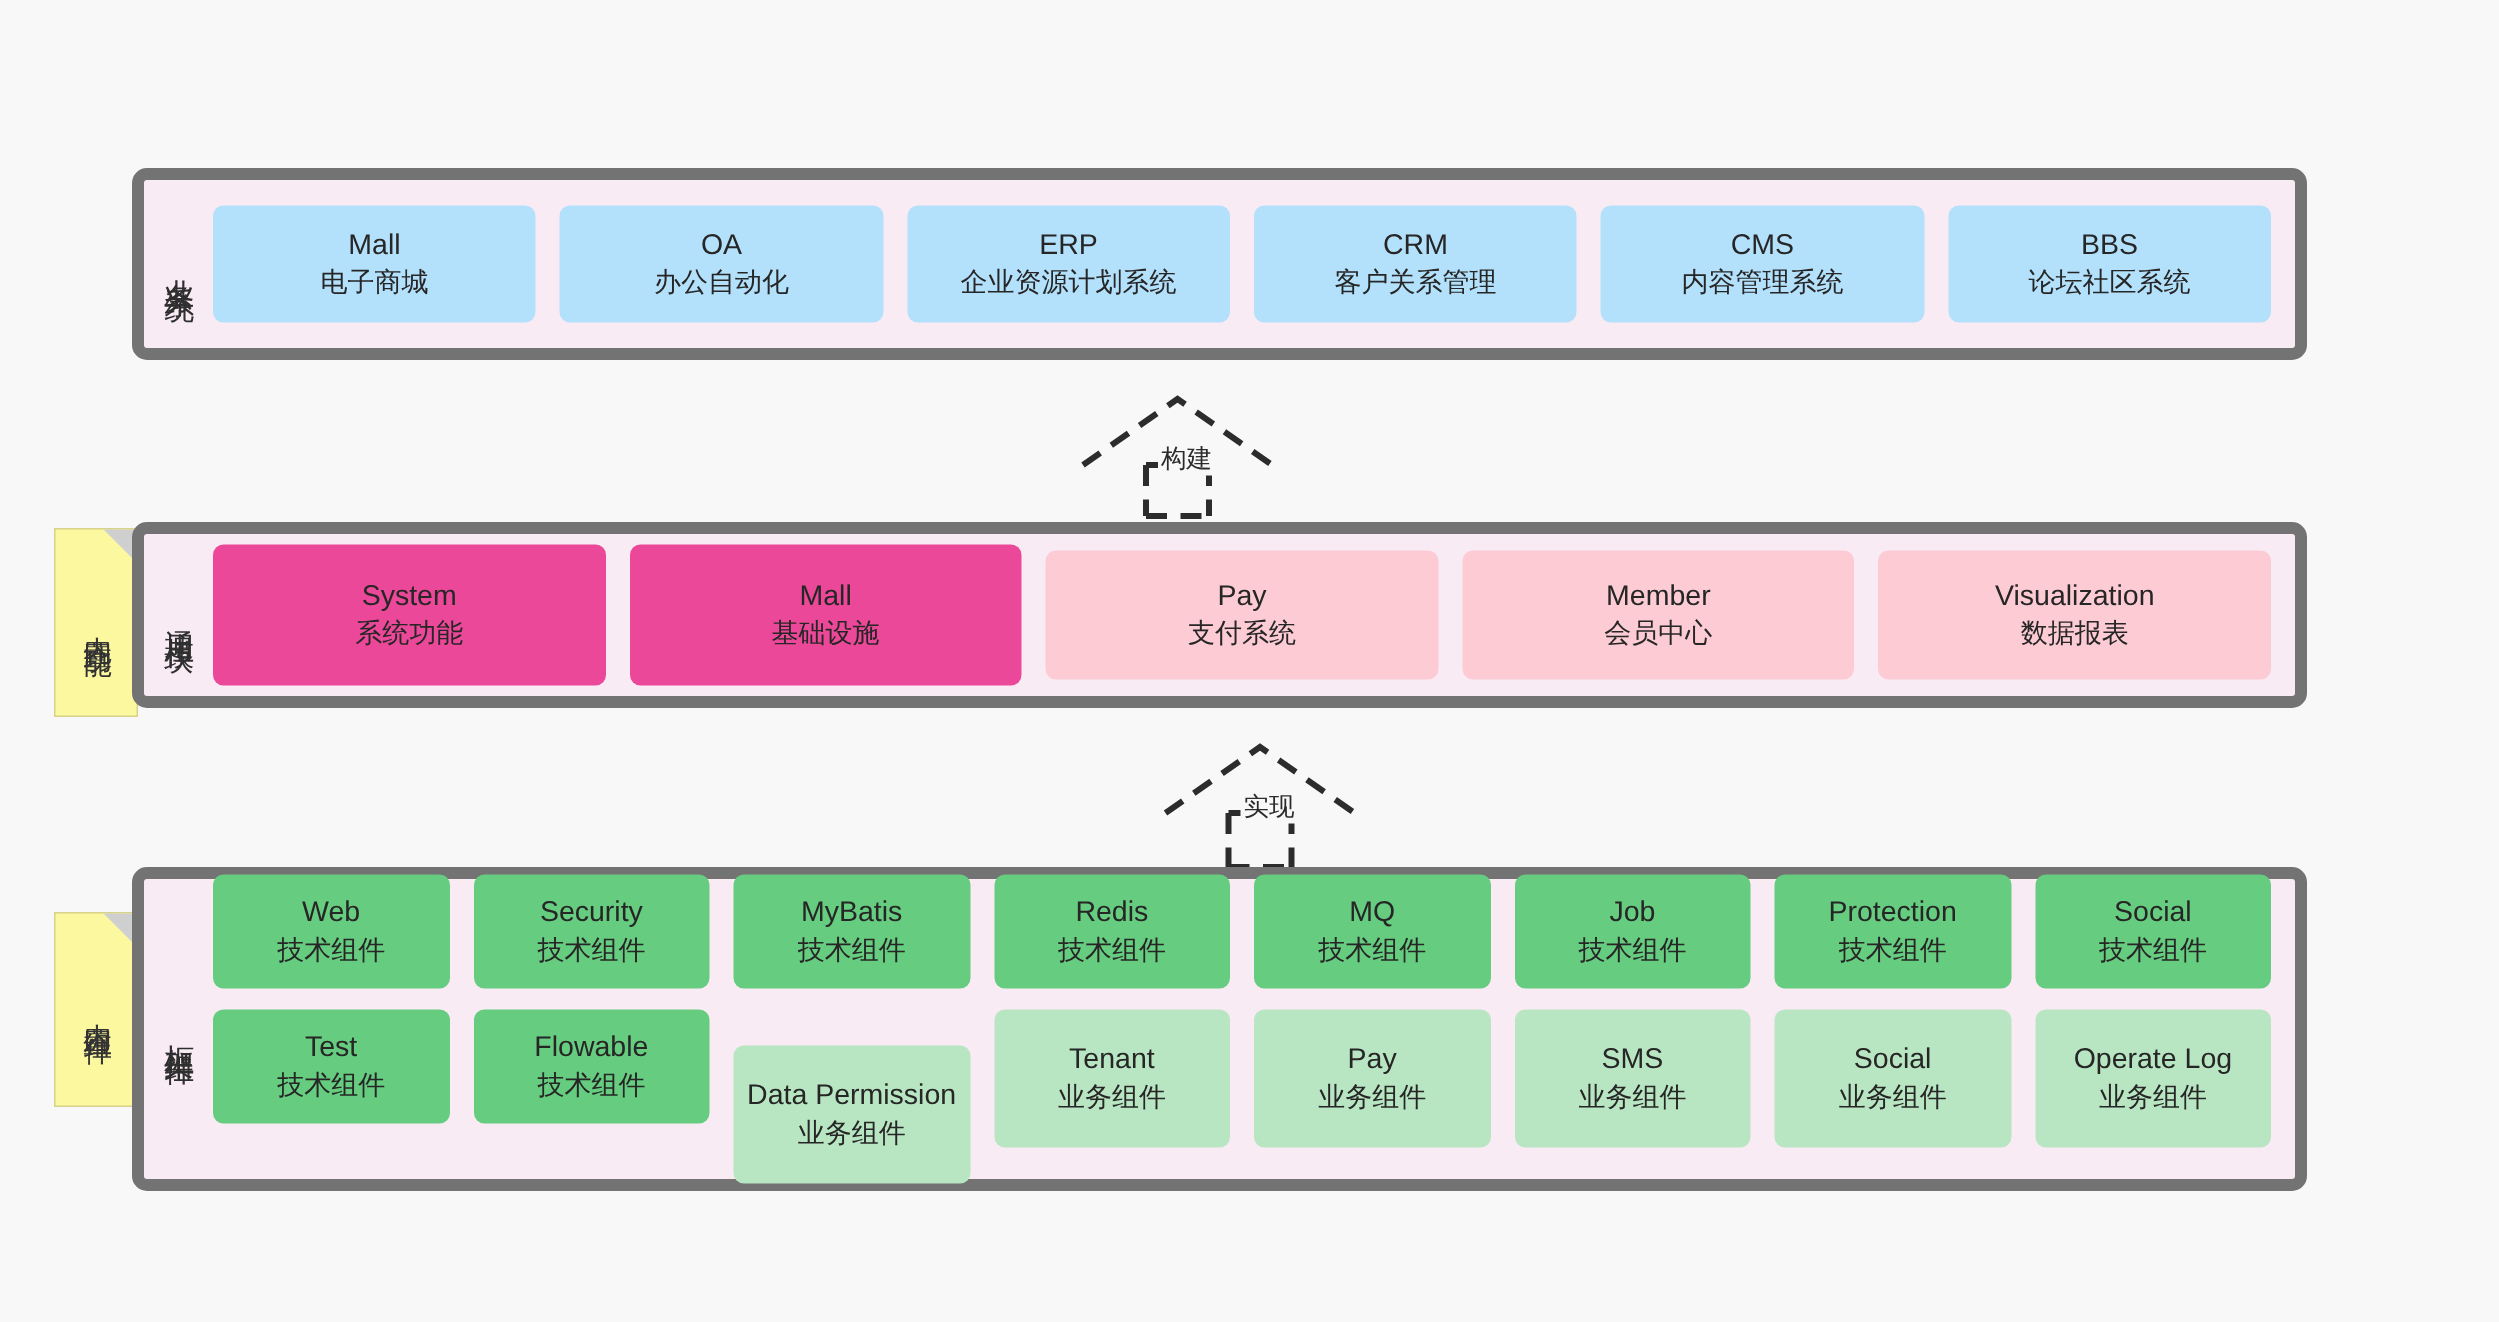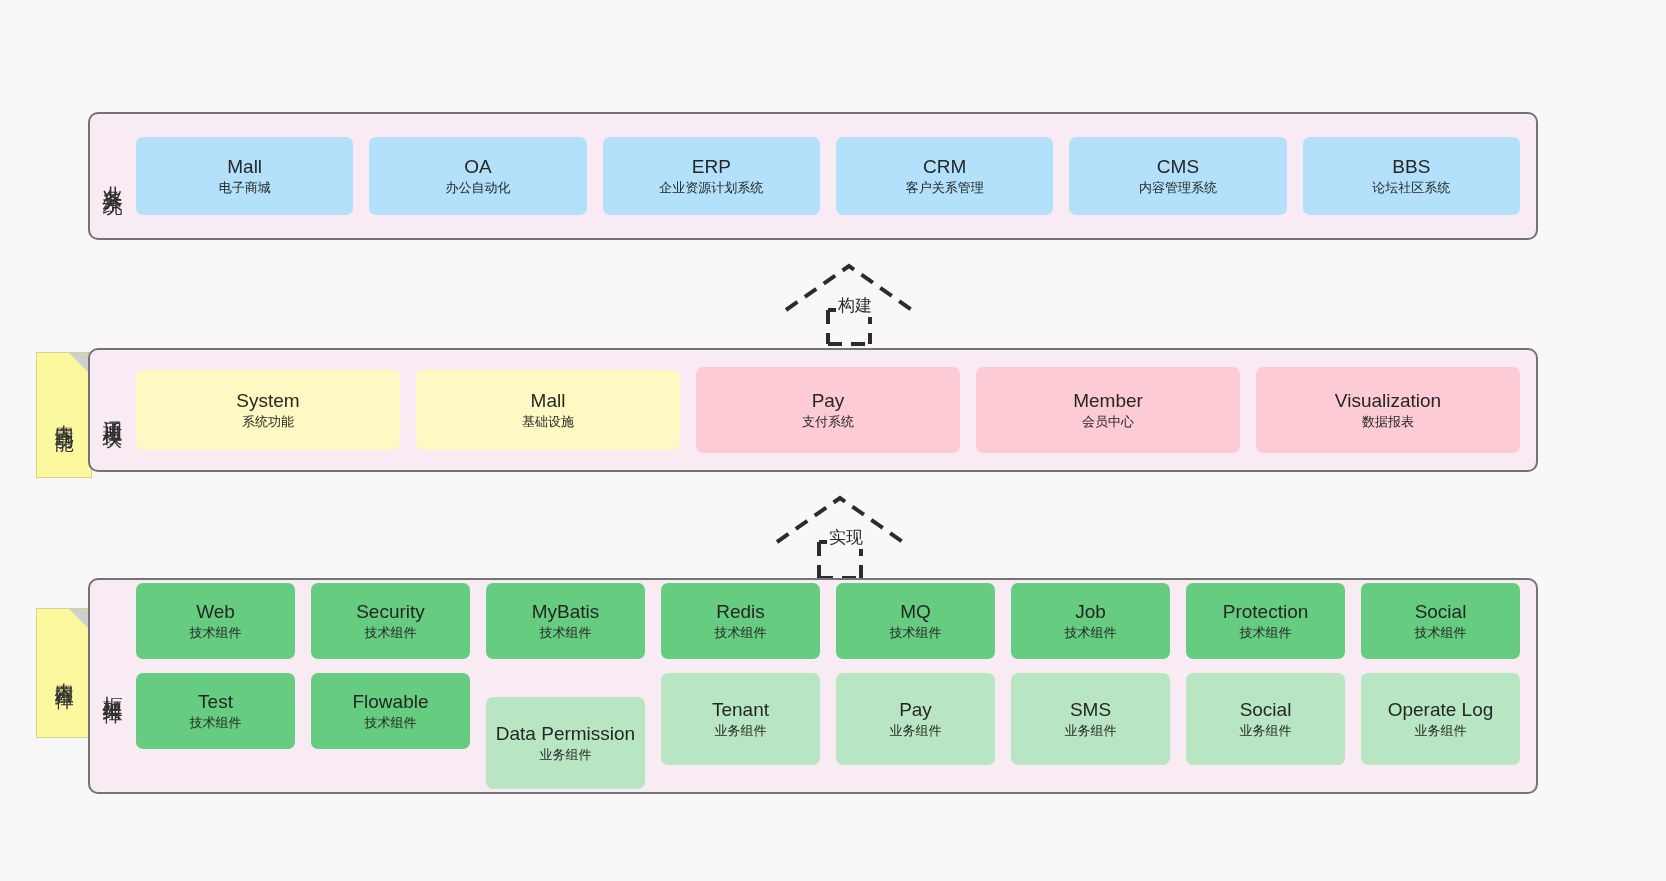--- a/index.html
+++ b/index.html
@@ -39,21 +39,21 @@
     font-size: 19px;
     color: #333;
     letter-spacing: 3px;
     line-height: 1.18;
   }
 
   
   .layer {
     position: absolute;
     background: #f9ebf4;
-    border: 2px solid #737373;
+    border: 8px solid #737373;
     border-radius: 10px;
     display: flex;
     align-items: stretch;
     z-index: 2;
   }
   .layer-title {
     width: 46px;
     flex: 0 0 46px;
     display: flex;
     align-items: center;
@@ -96,24 +96,24 @@
     display: flex;
     flex-direction: column;
     align-items: center;
     justify-content: center;
     text-align: center;
     color: #262626;
     line-height: 1.3;
     padding: 6px 4px;
   }
   .card .t1 { font-size: 19px; }
-  .card .t2 { font-size: 13px; }
+  .card .t2 { font-size: 18px; }
 
   .card-biz   { background: #b3e0fb; height: 78px; }
-  .card-core  { background: #fef9c3; height: 80px; }
+  .card-core  { background: #ec4899; height: 94px; }
   .card-soft  { background: #fccbd4; height: 86px; }
   .card-tech  { background: #66cc7f; height: 76px; }
   .card-busc  { background: #b9e6c2; height: 76px; }
   .card-busc.tall { height: 92px; margin-top: 24px; }
 
   .row-bottom { align-items: flex-start; }
   .row-bottom .card { height: 92px; }
 
   
   .arrow { position: absolute; z-index: 1; }
@@ -159,21 +159,21 @@
           <div class="t2">内容管理系统</div>
         </div>
         <div class="card card-biz">
           <div class="t1">BBS</div>
           <div class="t2">论坛社区系统</div>
         </div>
       </div>
     </div>
   </div>
 
-  <div class="arrow" style="left:776px; top:258px;">
+  <div class="arrow" style="left:712px; top:258px;">
     <svg width="160" height="90" viewBox="0 0 160 90">
       <path d="M 10 52 L 73 8 L 136 52" fill="none" stroke="#2c2c2c" stroke-width="4" stroke-dasharray="14,9" stroke-linecap="butt"></path>
       <path d="M 52 52 L 94 52" fill="none" stroke="#2c2c2c" stroke-width="4" stroke-dasharray="14,9"></path>
       <path d="M 52 52 L 52 86" fill="none" stroke="#2c2c2c" stroke-width="4" stroke-dasharray="14,9"></path>
       <path d="M 94 52 L 94 86" fill="none" stroke="#2c2c2c" stroke-width="4" stroke-dasharray="14,9"></path>
       <path d="M 52 86 L 94 86" fill="none" stroke="#2c2c2c" stroke-width="4" stroke-dasharray="14,9"></path>
     </svg>
     <div class="arrow-label" style="left:60px; top:36px;">构建</div>
   </div>
 

